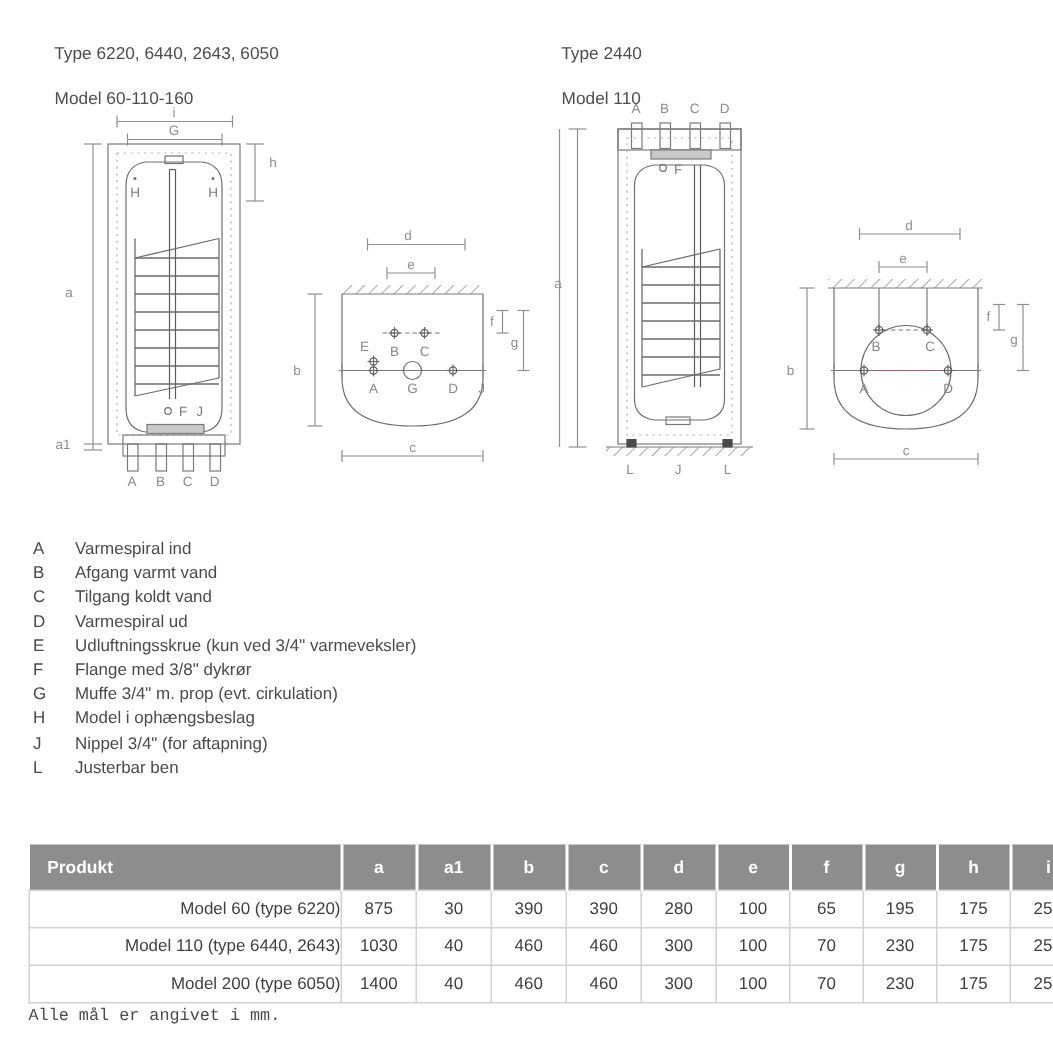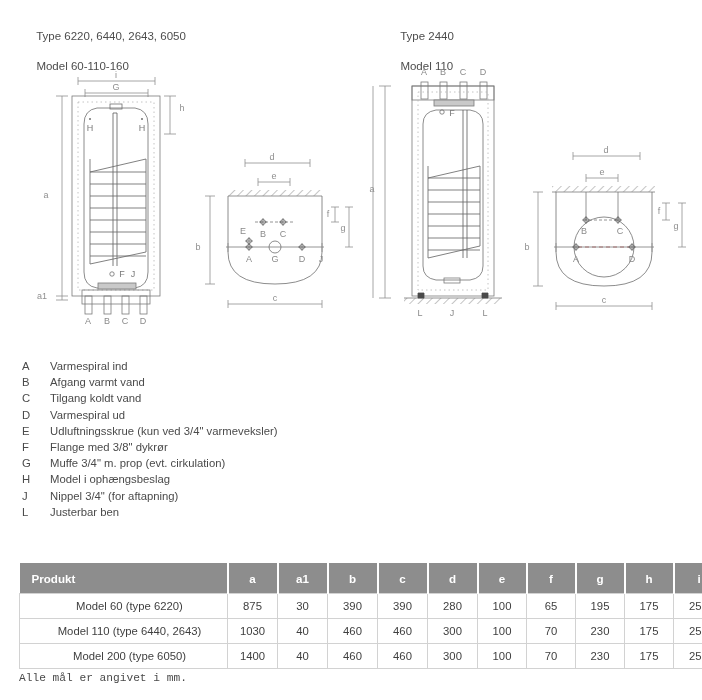--- a/index.html
+++ b/index.html
@@ -18,21 +18,21 @@
 
   
   .dwg-title {
     position: absolute;
     font-size: 11.5px;
     line-height: 15px;
     color: #4d4d4d;
     white-space: pre;
   }
   #title-left  { left: 30px;  top: 14px; }
-  #title-right { left: 394px; top: 14px; }
+  #title-right { left: 368px; top: 14px; }
 
   
   #drawings {
     position: absolute;
     left: 0;
     top: 0;
     width: 702px;
     height: 345px;
   }
   #drawings svg { display: block; }
@@ -87,21 +87,21 @@
   }
   table.spec thead th:last-child { border-right: none; }
   table.spec tbody td {
     height: 24px;
     text-align: center;
     border: 1px solid #d2d2d2;
     padding: 0;
     background: #ffffff;
   }
   table.spec tbody td.prod {
-    text-align: center;
+    text-align: right;
     padding-left: 12px;
   }
   .footnote {
     position: absolute;
     left: 19px;
     top: 672px;
     font-size: 11.2px;
     color: #4a4a4a;
     font-family: Liberation Mono, monospace;
   }

